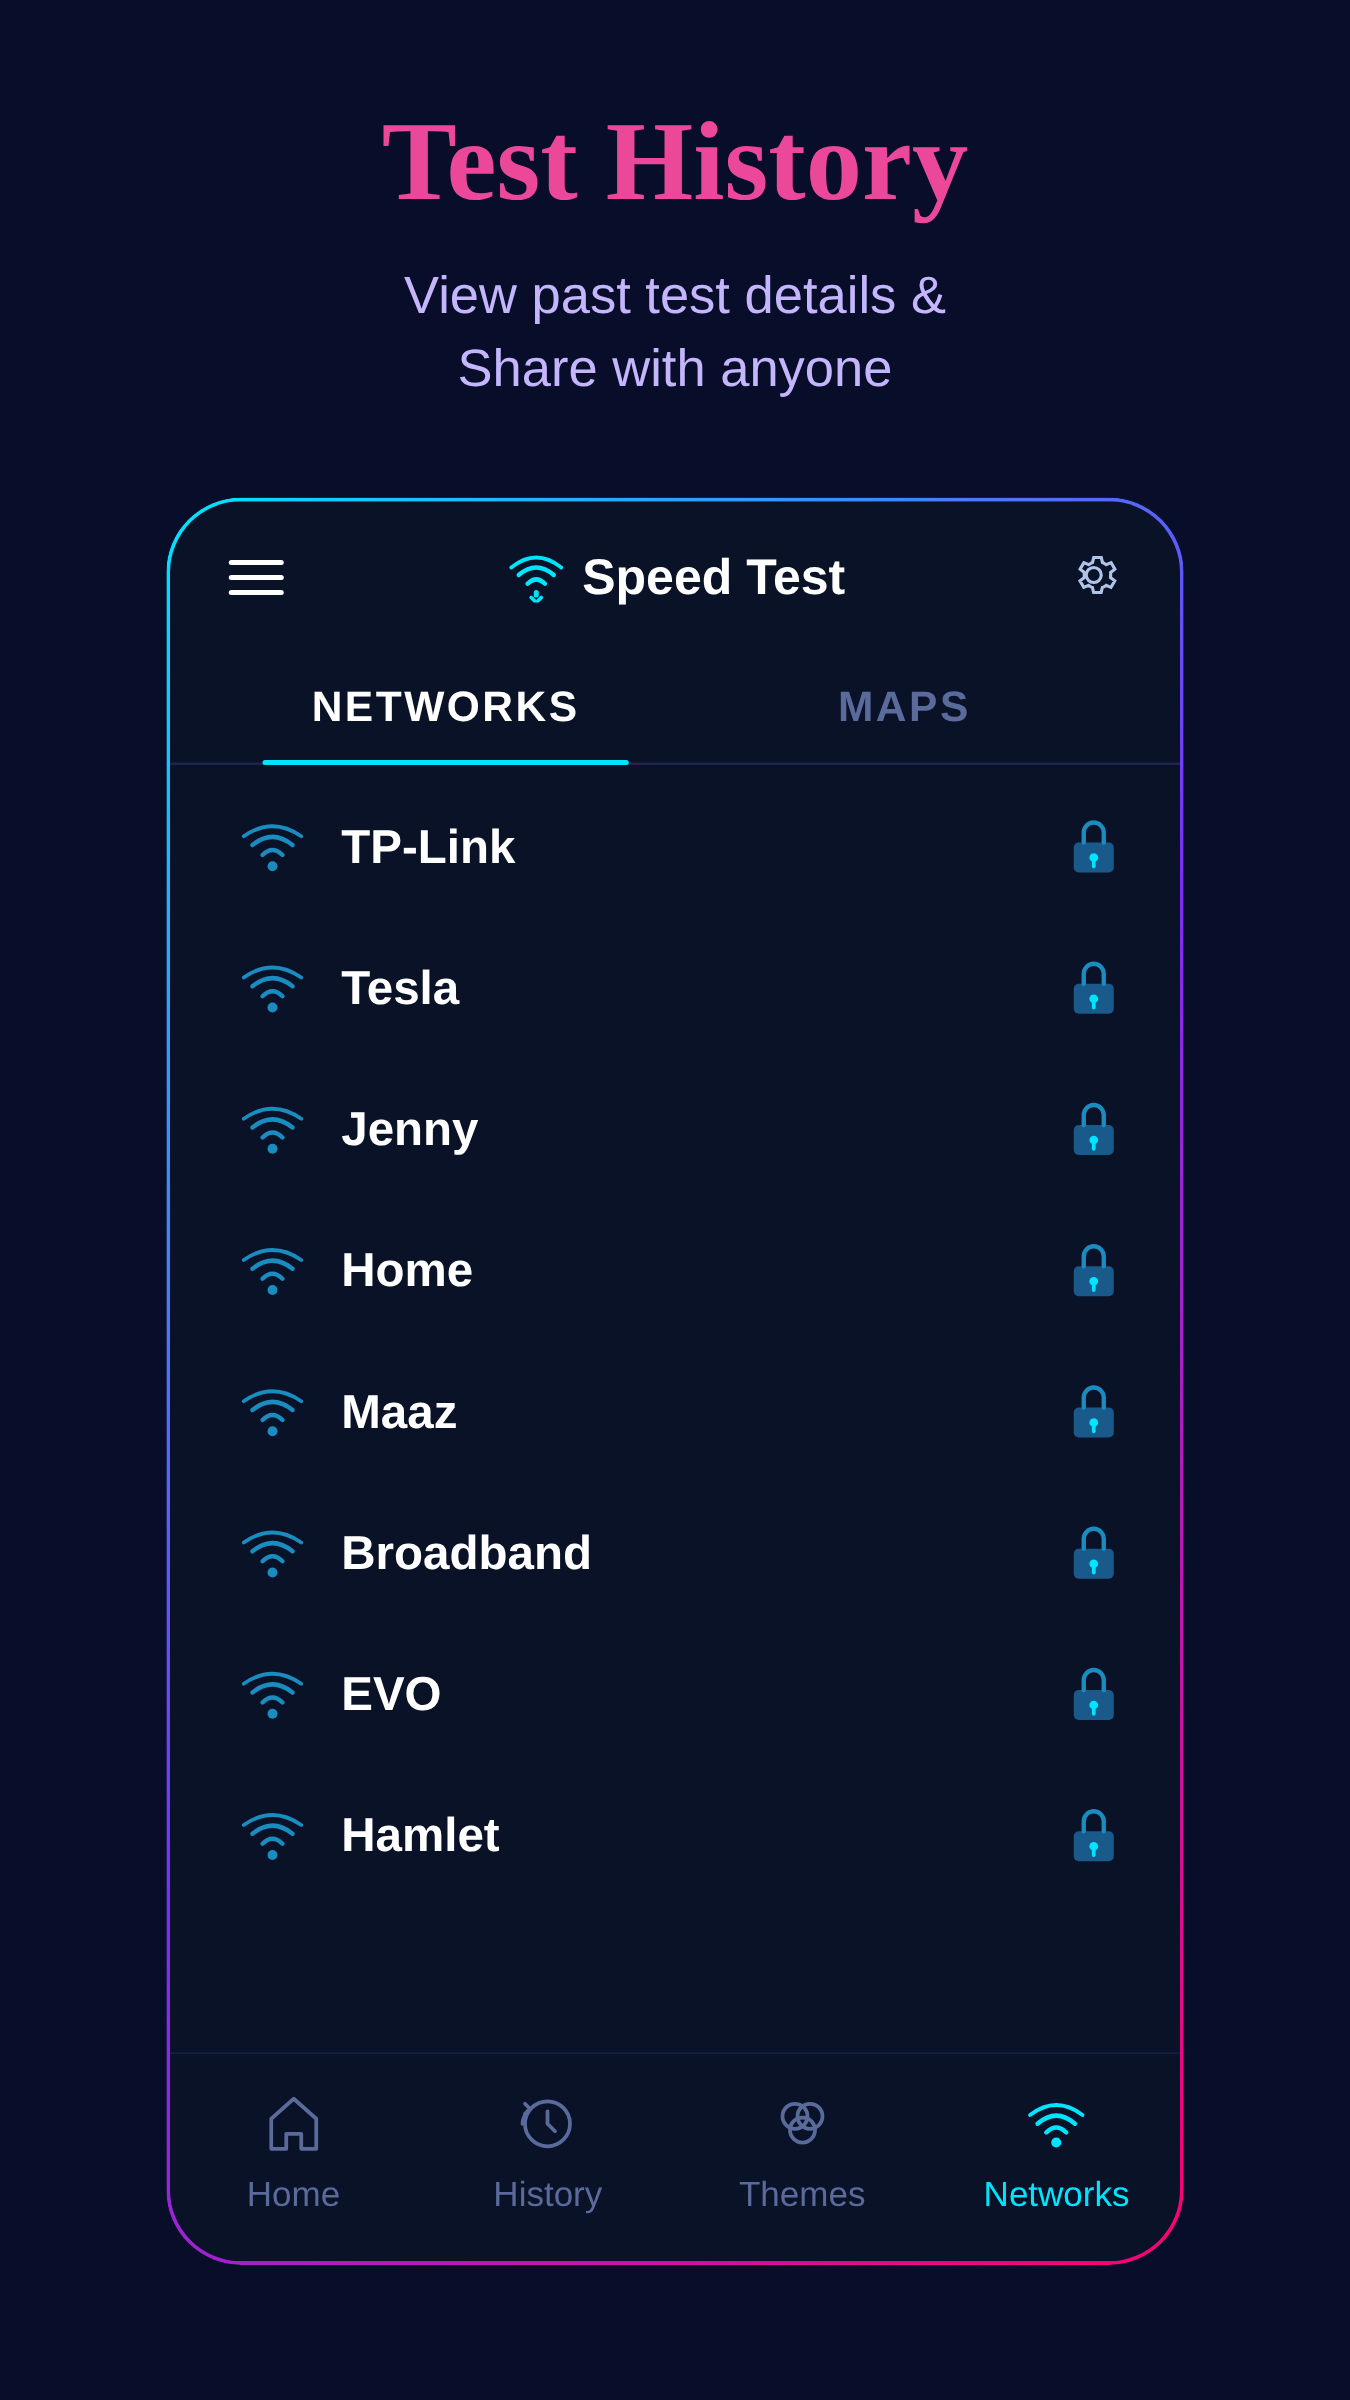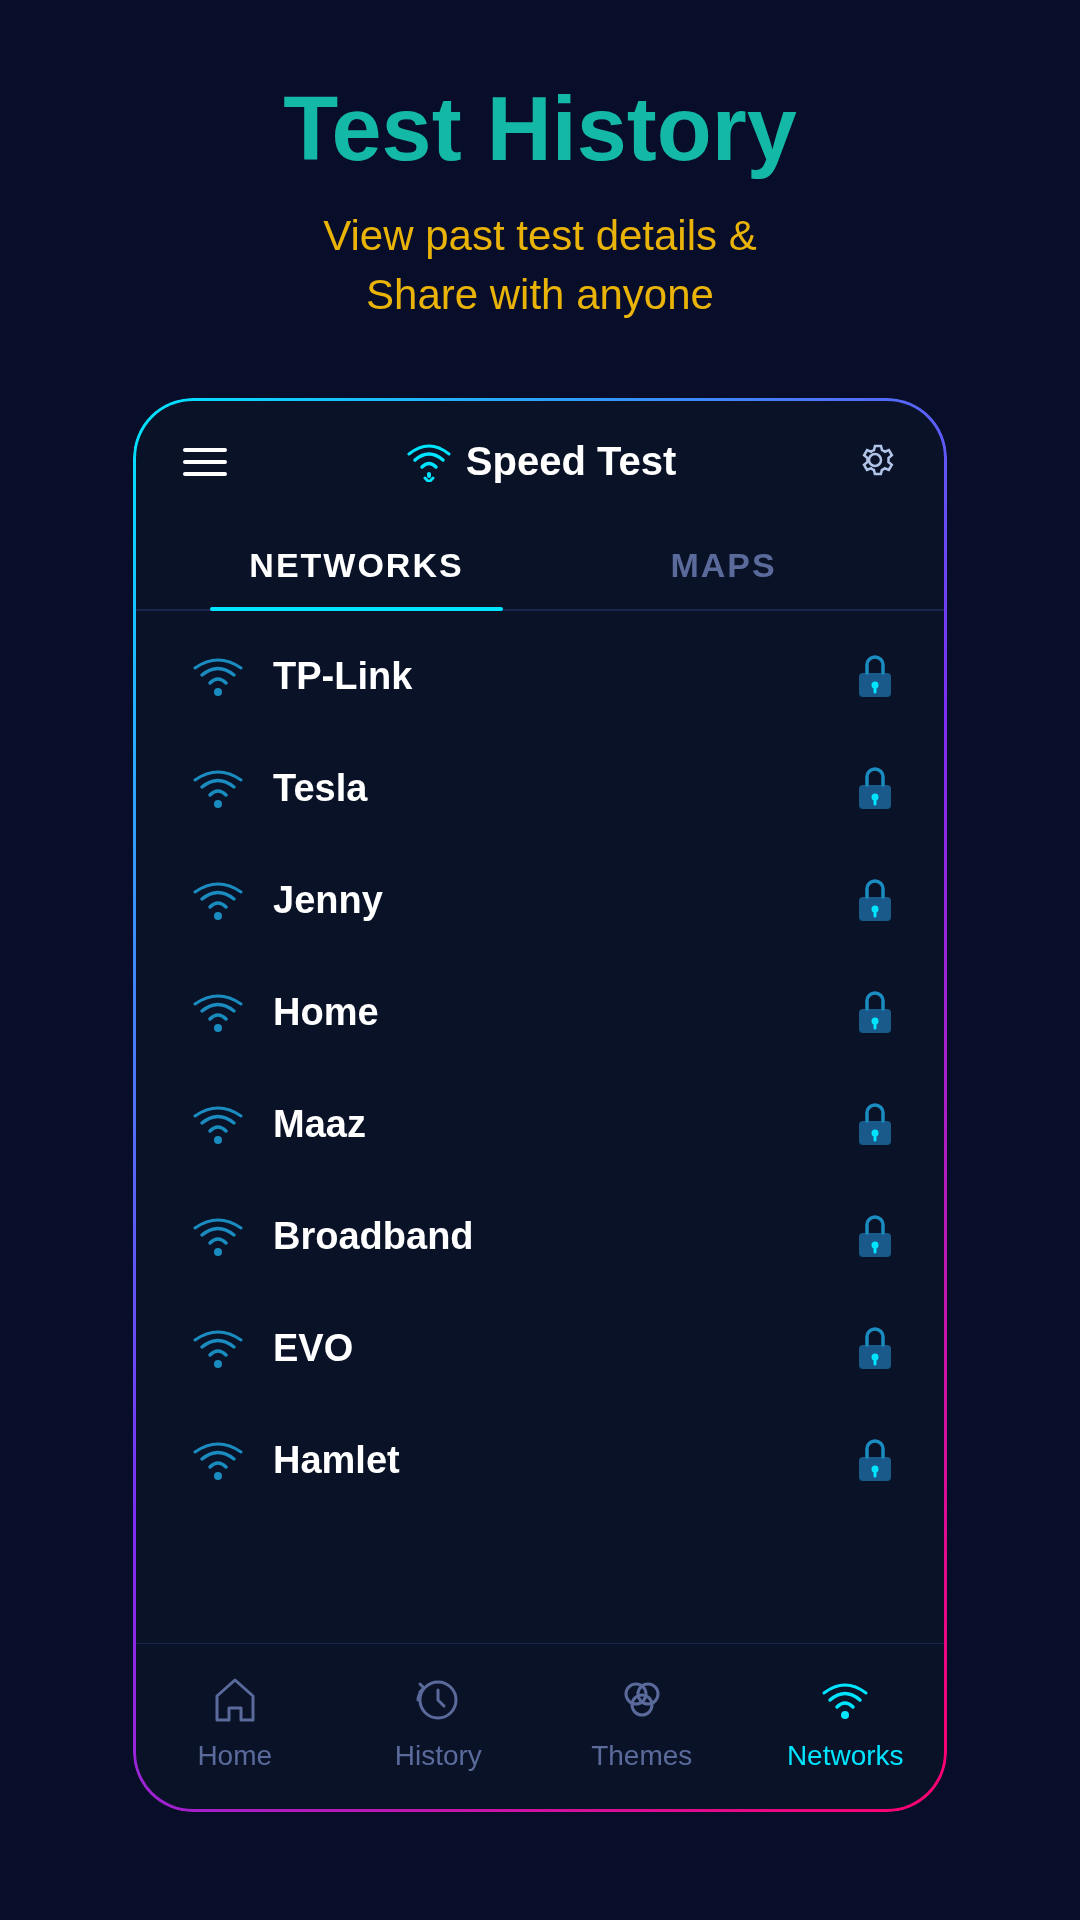--- a/index.html
+++ b/index.html
@@ -18,28 +18,29 @@
 
     .header-section {
       text-align: center;
       padding: 80px 40px 40px;
       width: 100%;
     }
 
     .main-title {
       font-size: 90px;
       font-weight: 900;
-      color: #14b8a6;
+      color: #ec4899;
       line-height: 1.1;
       margin-bottom: 20px;
+      font-family: Liberation Serif, serif;
     }
 
     .subtitle {
       font-size: 42px;
-      color: #eab308;
+      color: #c4b5fd;
       line-height: 1.4;
       margin-top: 28px;
     }
 
     .phone-container {
       width: 820px;
       height: 1420px;
       background: #0d1535;
       border-radius: 60px;
       border: 3px solid transparent;

